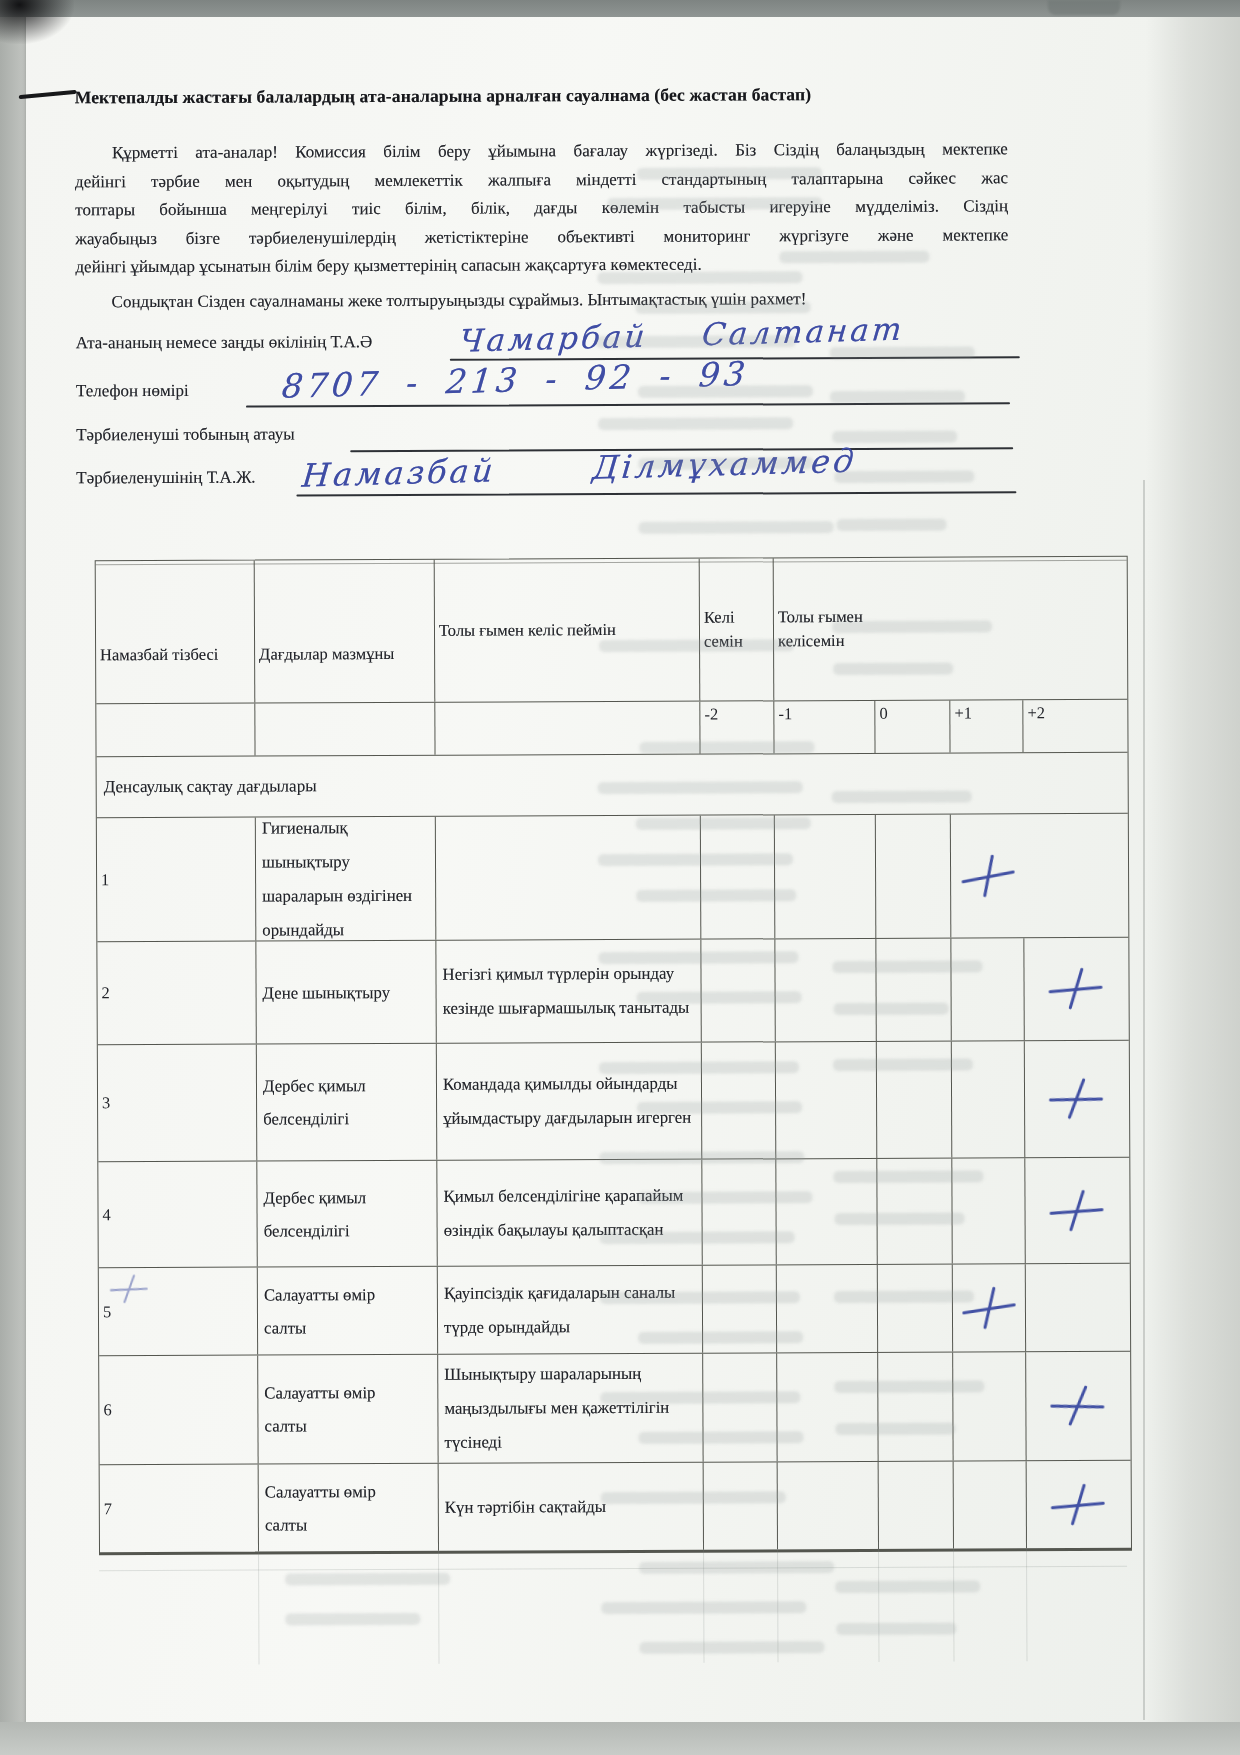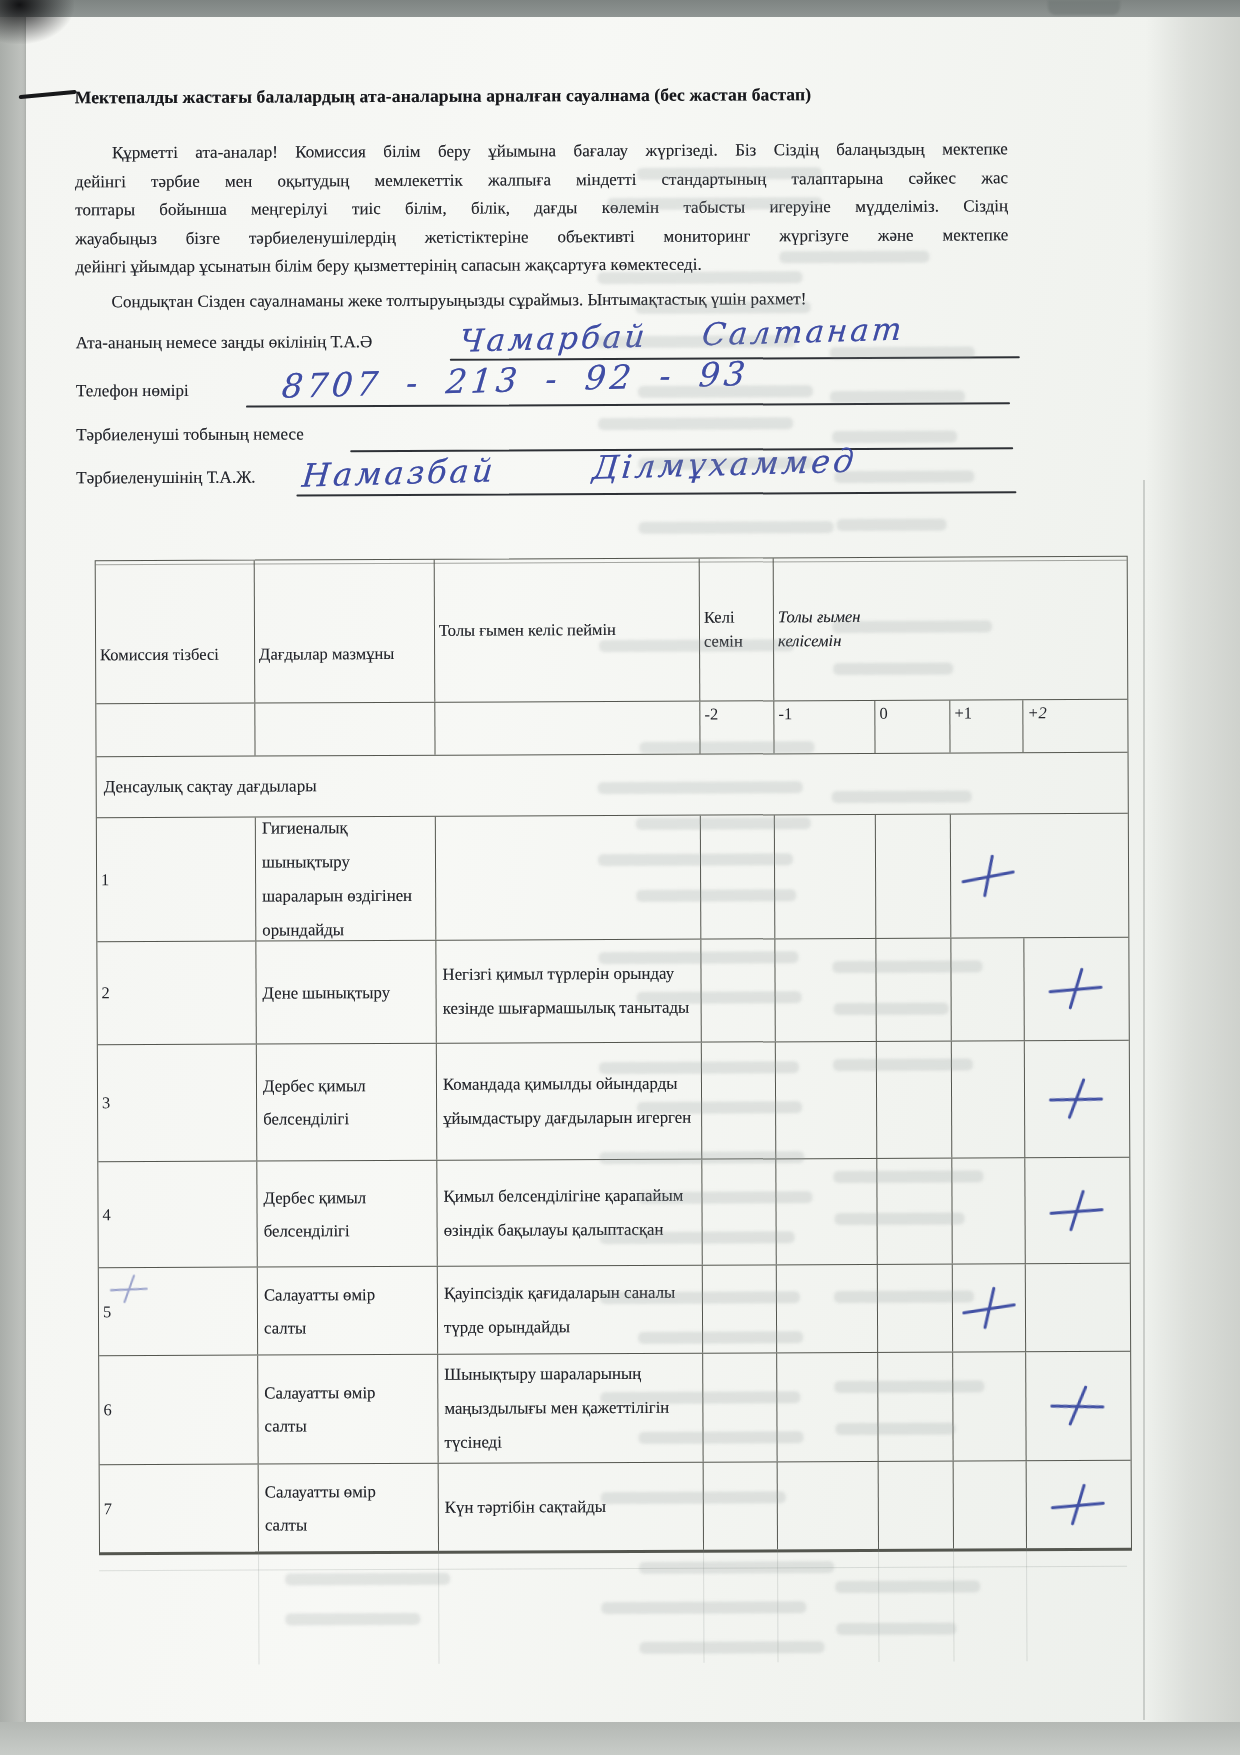--- a/index.html
+++ b/index.html
@@ -33,21 +33,21 @@
         transform:rotate(-1.3deg) skewX(-7deg);white-space:nowrap;text-shadow:0 0 .6px rgba(63,77,165,.55);}
   .hand-name{font-size:31px;letter-spacing:3px;word-spacing:42px;}
   .hand-phone{font-size:33px;letter-spacing:4px;word-spacing:10px;}
   .hand-child{font-size:32px;letter-spacing:3px;word-spacing:84px;}
   
   .skills-table{position:absolute;left:96px;top:558px;width:1031px;border:1.8px solid #54564f;border-bottom-width:3px;background:transparent;}
   .skills-table::before{content:"";position:absolute;left:0;right:0;top:2.5px;height:1px;background:rgba(84,86,79,.5);}
   .trow{display:grid;grid-template-columns:159px 180px 265px 74px 101px 75px 73px 101px;border-bottom:1.5px solid #54564f;}
   .trow:last-child{border-bottom:none;}
   .c{border-right:1.4px solid #54564f;overflow:hidden;}
-  .c:last-child{border-right:none;font-style:italic;}
+  .c:last-child{border-right:none;}
   .tr-head{height:142px;}
   .tr-score{height:52px;}
   .tr-sec{height:60px;display:block;}
   .tr-r1{height:123px;}.tr-r2{height:102px;}.tr-r3{height:116px;}.tr-r4{height:105px;}
   .tr-r5{height:87px;}.tr-r6{height:108px;}.tr-r7{height:87px;}
   .hcell{display:flex;flex-direction:column;font-size:16.5px;line-height:24.5px;padding:3px 4px;color:#23252b;text-shadow:0 0 .5px rgba(30,32,38,.4);}
   .hb{justify-content:flex-end;padding-bottom:36px;}
   .hc{justify-content:center;}
   .scv{font-size:16.5px;padding:3px 0 0 4px;color:#23252b;}
   .sec-cell{height:100%;display:flex;align-items:center;padding-left:7px;font-size:17px;color:#23252b;text-shadow:0 0 .5px rgba(30,32,38,.4);}
@@ -91,31 +91,31 @@
     <div class="para" style="left:114px;top:286px;width:900px;">Сондықтан Сізден сауалнаманы жеке толтыруыңызды сұраймыз. Ынтымақтастық үшін рахмет!</div>
 
     <span class="lbl" style="left:78px;top:331px;">Ата-ананың немесе заңды өкілінің Т.А.Ә</span>
     <div class="uline" style="left:452px;top:358px;width:570px;"></div>
     <span class="hand hand-name" style="left:462px;top:317px;">Чамарбай Салтанат</span>
 
     <span class="lbl" style="left:78px;top:379px;">Телефон нөмірі</span>
     <div class="uline" style="left:248px;top:404px;width:764px;"></div>
     <span class="hand hand-phone" style="left:284px;top:360px;">8707 - 213 - 92 - 93</span>
 
-    <span class="lbl" style="left:78px;top:423px;">Тәрбиеленуші тобының немесе</span>
+    <span class="lbl" style="left:78px;top:423px;">Тәрбиеленуші тобының атауы</span>
     <div class="uline" style="left:352px;top:449px;width:663px;"></div>
     <span class="hand hand-name" style="left:360px;top:414px;"></span>
 
     <span class="lbl" style="left:78px;top:466px;">Тәрбиеленушінің Т.А.Ж.</span>
     <div class="uline" style="left:298px;top:493px;width:720px;"></div>
     <span class="hand hand-child" style="left:304px;top:449px;">Намазбай Ділмұхаммед</span>
 
     <div class="skills-table">
       <div class="trow tr-head">
-        <div class="c hcell hb">Комиссия тізбесі</div>
+        <div class="c hcell hb">Намазбай тізбесі</div>
         <div class="c hcell hb">Дағдылар мазмұны</div>
         <div class="c hcell hc">Толы ғымен келіс пеймін</div>
         <div class="c hcell hc">Келі семін</div>
         <div class="c hcell hc">Толы ғымен келісемін</div>
       </div>
       <div class="trow tr-score">
         <div class="c"></div>
         <div class="c"></div>
         <div class="c"></div>
         <div class="c scv">-2</div>

